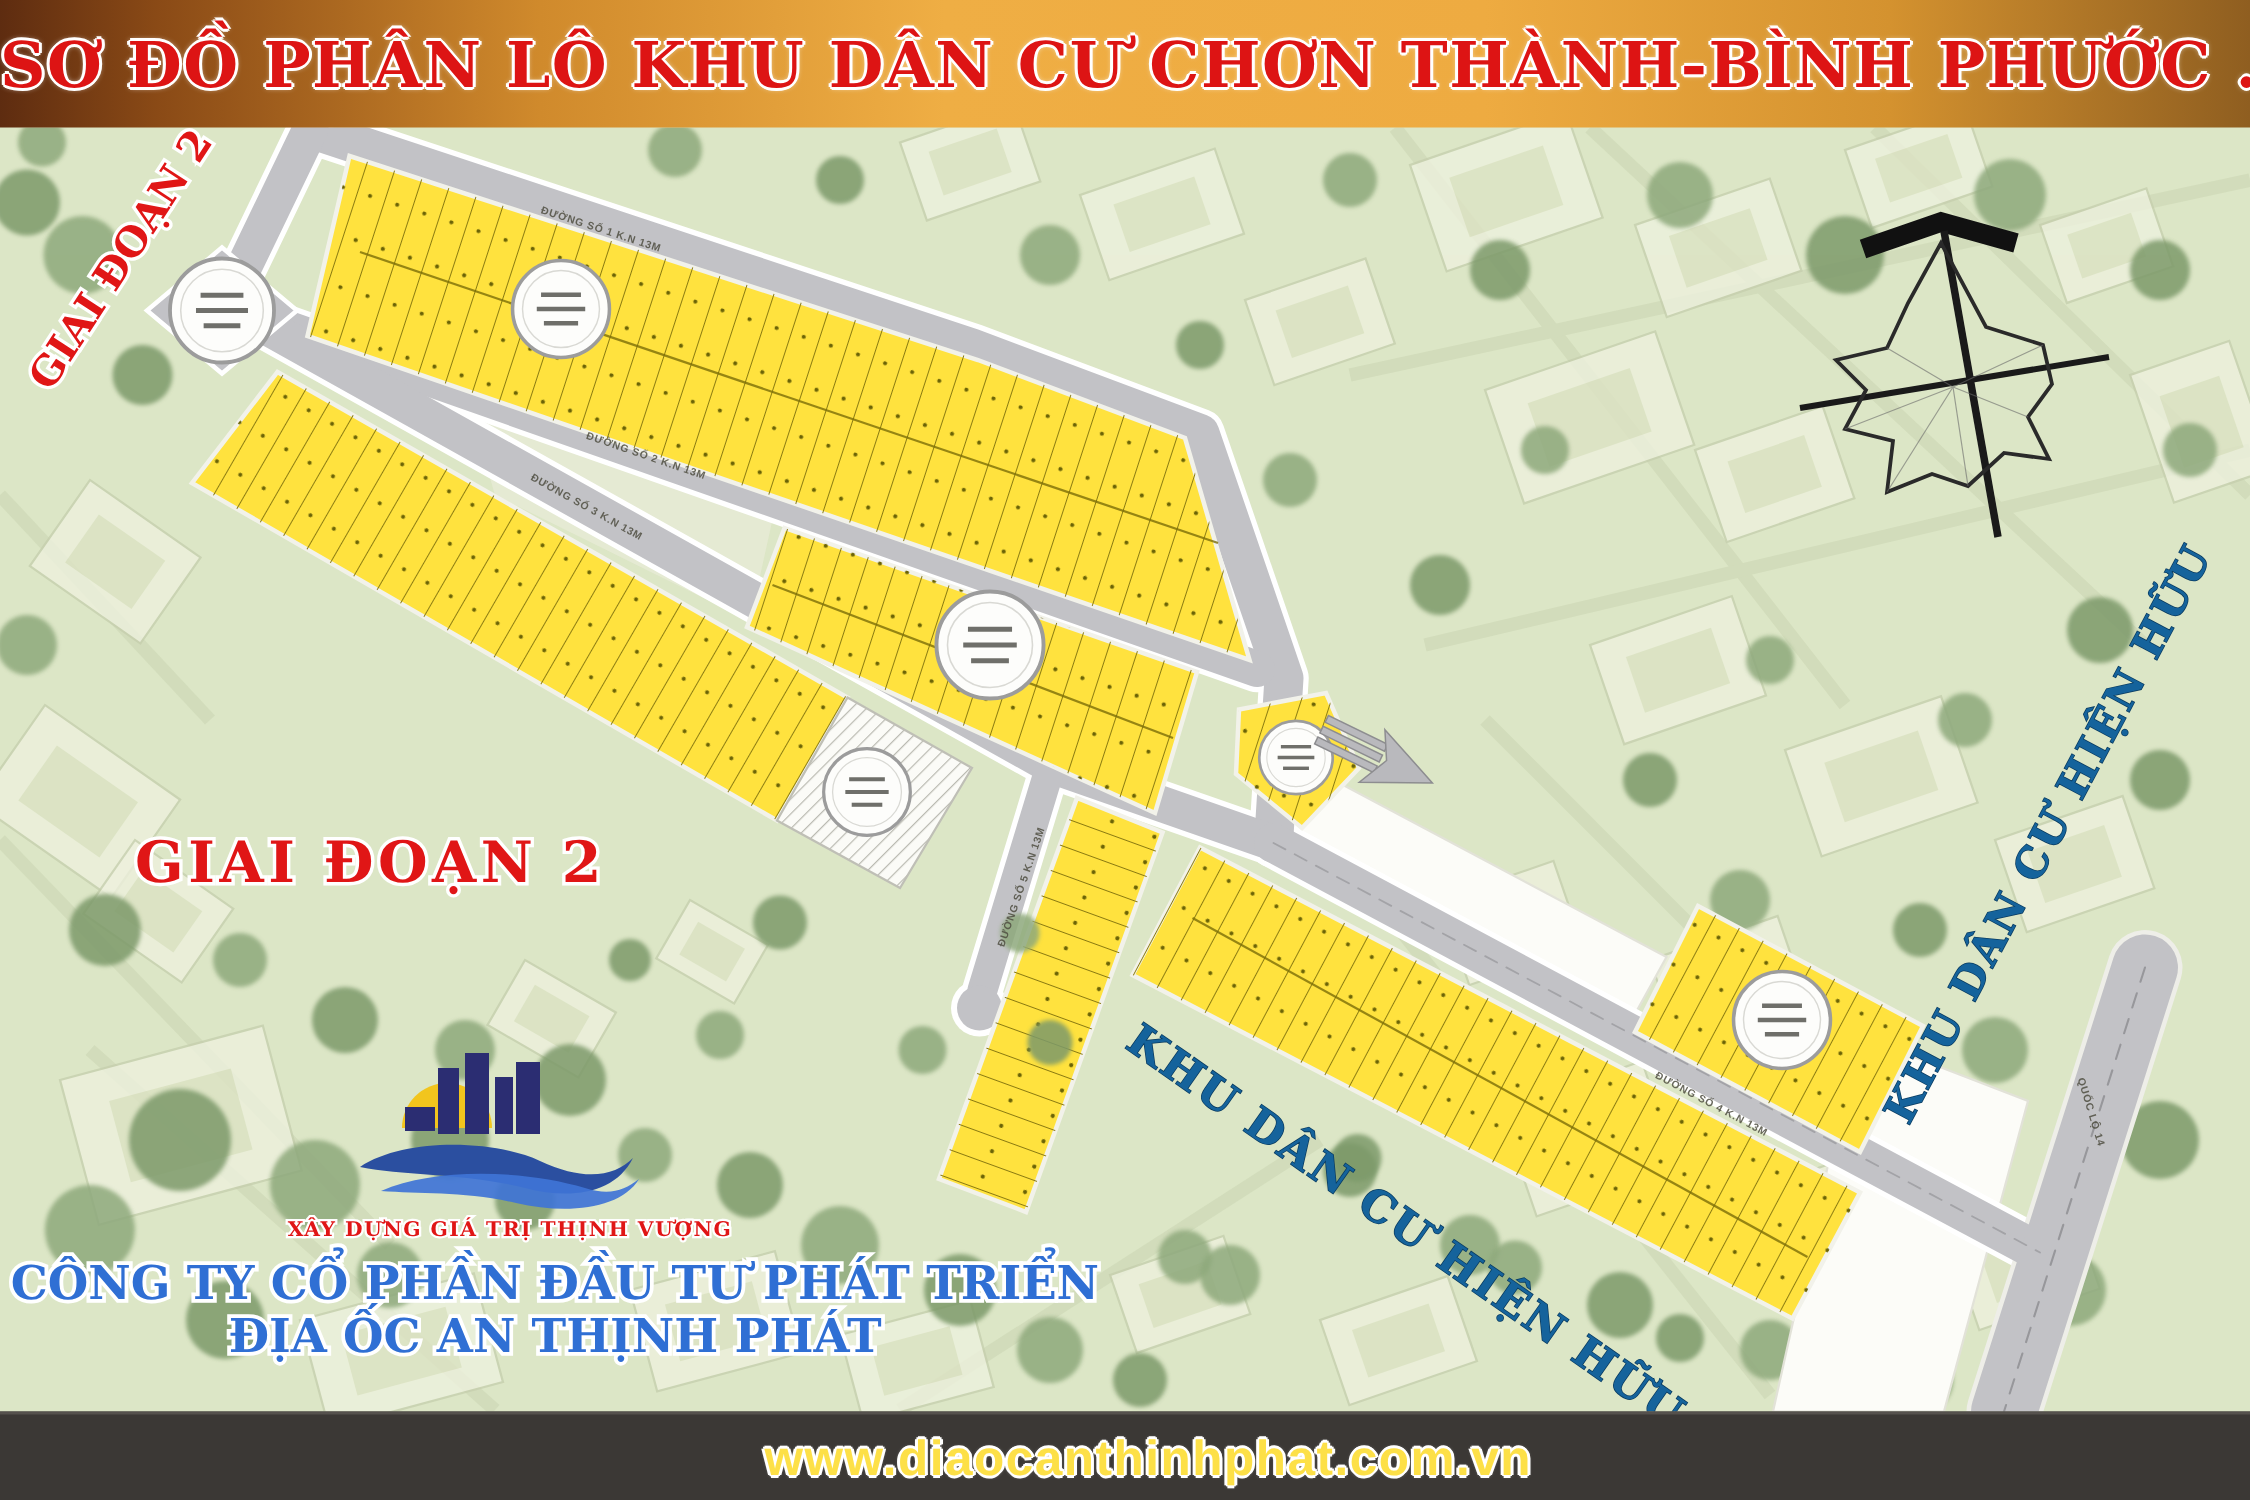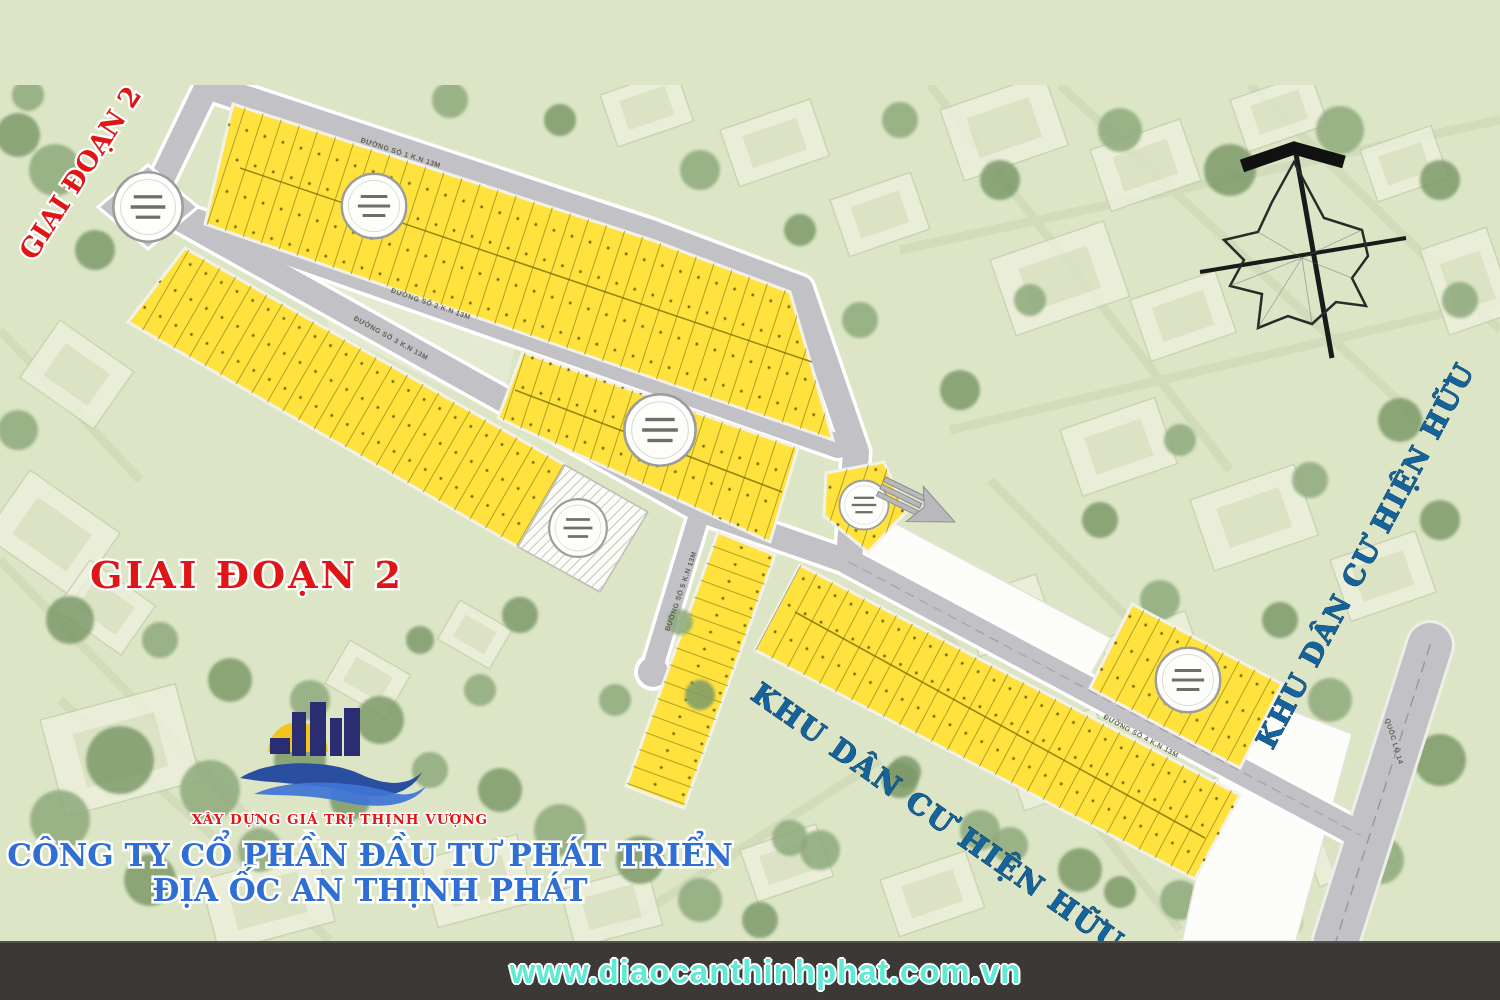--- a/index.html
+++ b/index.html
@@ -8,40 +8,43 @@
   .banner{position:absolute;left:0;top:0;width:1500px;height:85px;
     background:linear-gradient(90deg,#5e2c10 0%,#8a4a16 7%,#d08a2c 24%,#efae44 42%,
                #eeab41 66%,#d4922f 84%,#8f5e20 100%);z-index:30;}
   .banner-title{display:block;text-align:center;line-height:88px;
     font-size:42px;font-weight:bold;letter-spacing:1px;color:#dd1414;white-space:nowrap;
     text-shadow:-2px 0 0 #fff,2px 0 0 #fff,0 -2px 0 #fff,0 2px 0 #fff,
                 -1px -1px 0 #fff,1px -1px 0 #fff,-1px 1px 0 #fff,1px 1px 0 #fff,0 0 4px #fff;}
   .footer{position:absolute;left:0;top:941px;width:1500px;height:59px;background:#3b3835;
     border-top:2px solid #55514d;z-index:30;text-align:center;}
   .footer-url{display:inline-block;line-height:57px;font-family:"Liberation Sans",sans-serif;
-    font-size:33px;font-weight:bold;letter-spacing:1px;color:#5eead4;cursor:pointer;
+    font-size:33px;font-weight:bold;letter-spacing:1px;color:#fde047;cursor:pointer;
     text-shadow:-2px 0 0 #fff,2px 0 0 #fff,0 -2px 0 #fff,0 2px 0 #fff,
                 -1px -1px 0 #fff,1px -1px 0 #fff,-1px 1px 0 #fff,1px 1px 0 #fff,0 0 3px #fff;margin-left:31px;}
   svg{position:absolute;left:0;top:85px;}
   .redlab{fill:#e01616;stroke:#ffffff;stroke-width:4.5px;paint-order:stroke;
     font-weight:bold;font-family:"DejaVu Serif",serif;}
   .bluelab{fill:#15639c;stroke:#0a3c61;stroke-width:1px;paint-order:stroke;
     font-weight:bold;font-family:"DejaVu Serif",serif;letter-spacing:2px;}
   .companylab{fill:#2f6fd4;stroke:#ffffff;stroke-width:5px;paint-order:stroke;
     font-weight:bold;font-family:"DejaVu Serif",serif;}
   .sloganlab{fill:#e01616;stroke:#ffffff;stroke-width:3px;paint-order:stroke;
     font-weight:bold;font-family:"DejaVu Serif",serif;}
   .roadlab{fill:#504f42;font-family:"Liberation Sans",sans-serif;font-weight:bold;
     font-size:7px;letter-spacing:.5px;opacity:.85;}
 </style>
 </head>
 <body>
 
 <div class="stage">
 
+  <div class="banner">
+    <span class="banner-title">SƠ ĐỒ PHÂN LÔ KHU DÂN CƯ CHƠN THÀNH-BÌNH PHƯỚC .</span>
+  </div>
 
   <svg id="map" width="1500" height="856" viewBox="0 85 1500 856">
     <defs>
       <filter id="soft" x="-40%" y="-40%" width="180%" height="180%">
         <feGaussianBlur stdDeviation="1.4"></feGaussianBlur>
       </filter>
       <pattern id="p18" width="19" height="64" patternUnits="userSpaceOnUse" patternTransform="rotate(18)">
         <line x1="0" y1="0" x2="0" y2="64" stroke="#8a7a10" stroke-width="1.3"></line>
         <circle cx="9" cy="15" r="1.4" fill="#6b6306"></circle>
           <circle cx="9" cy="48" r="1.4" fill="#6b6306"></circle>

